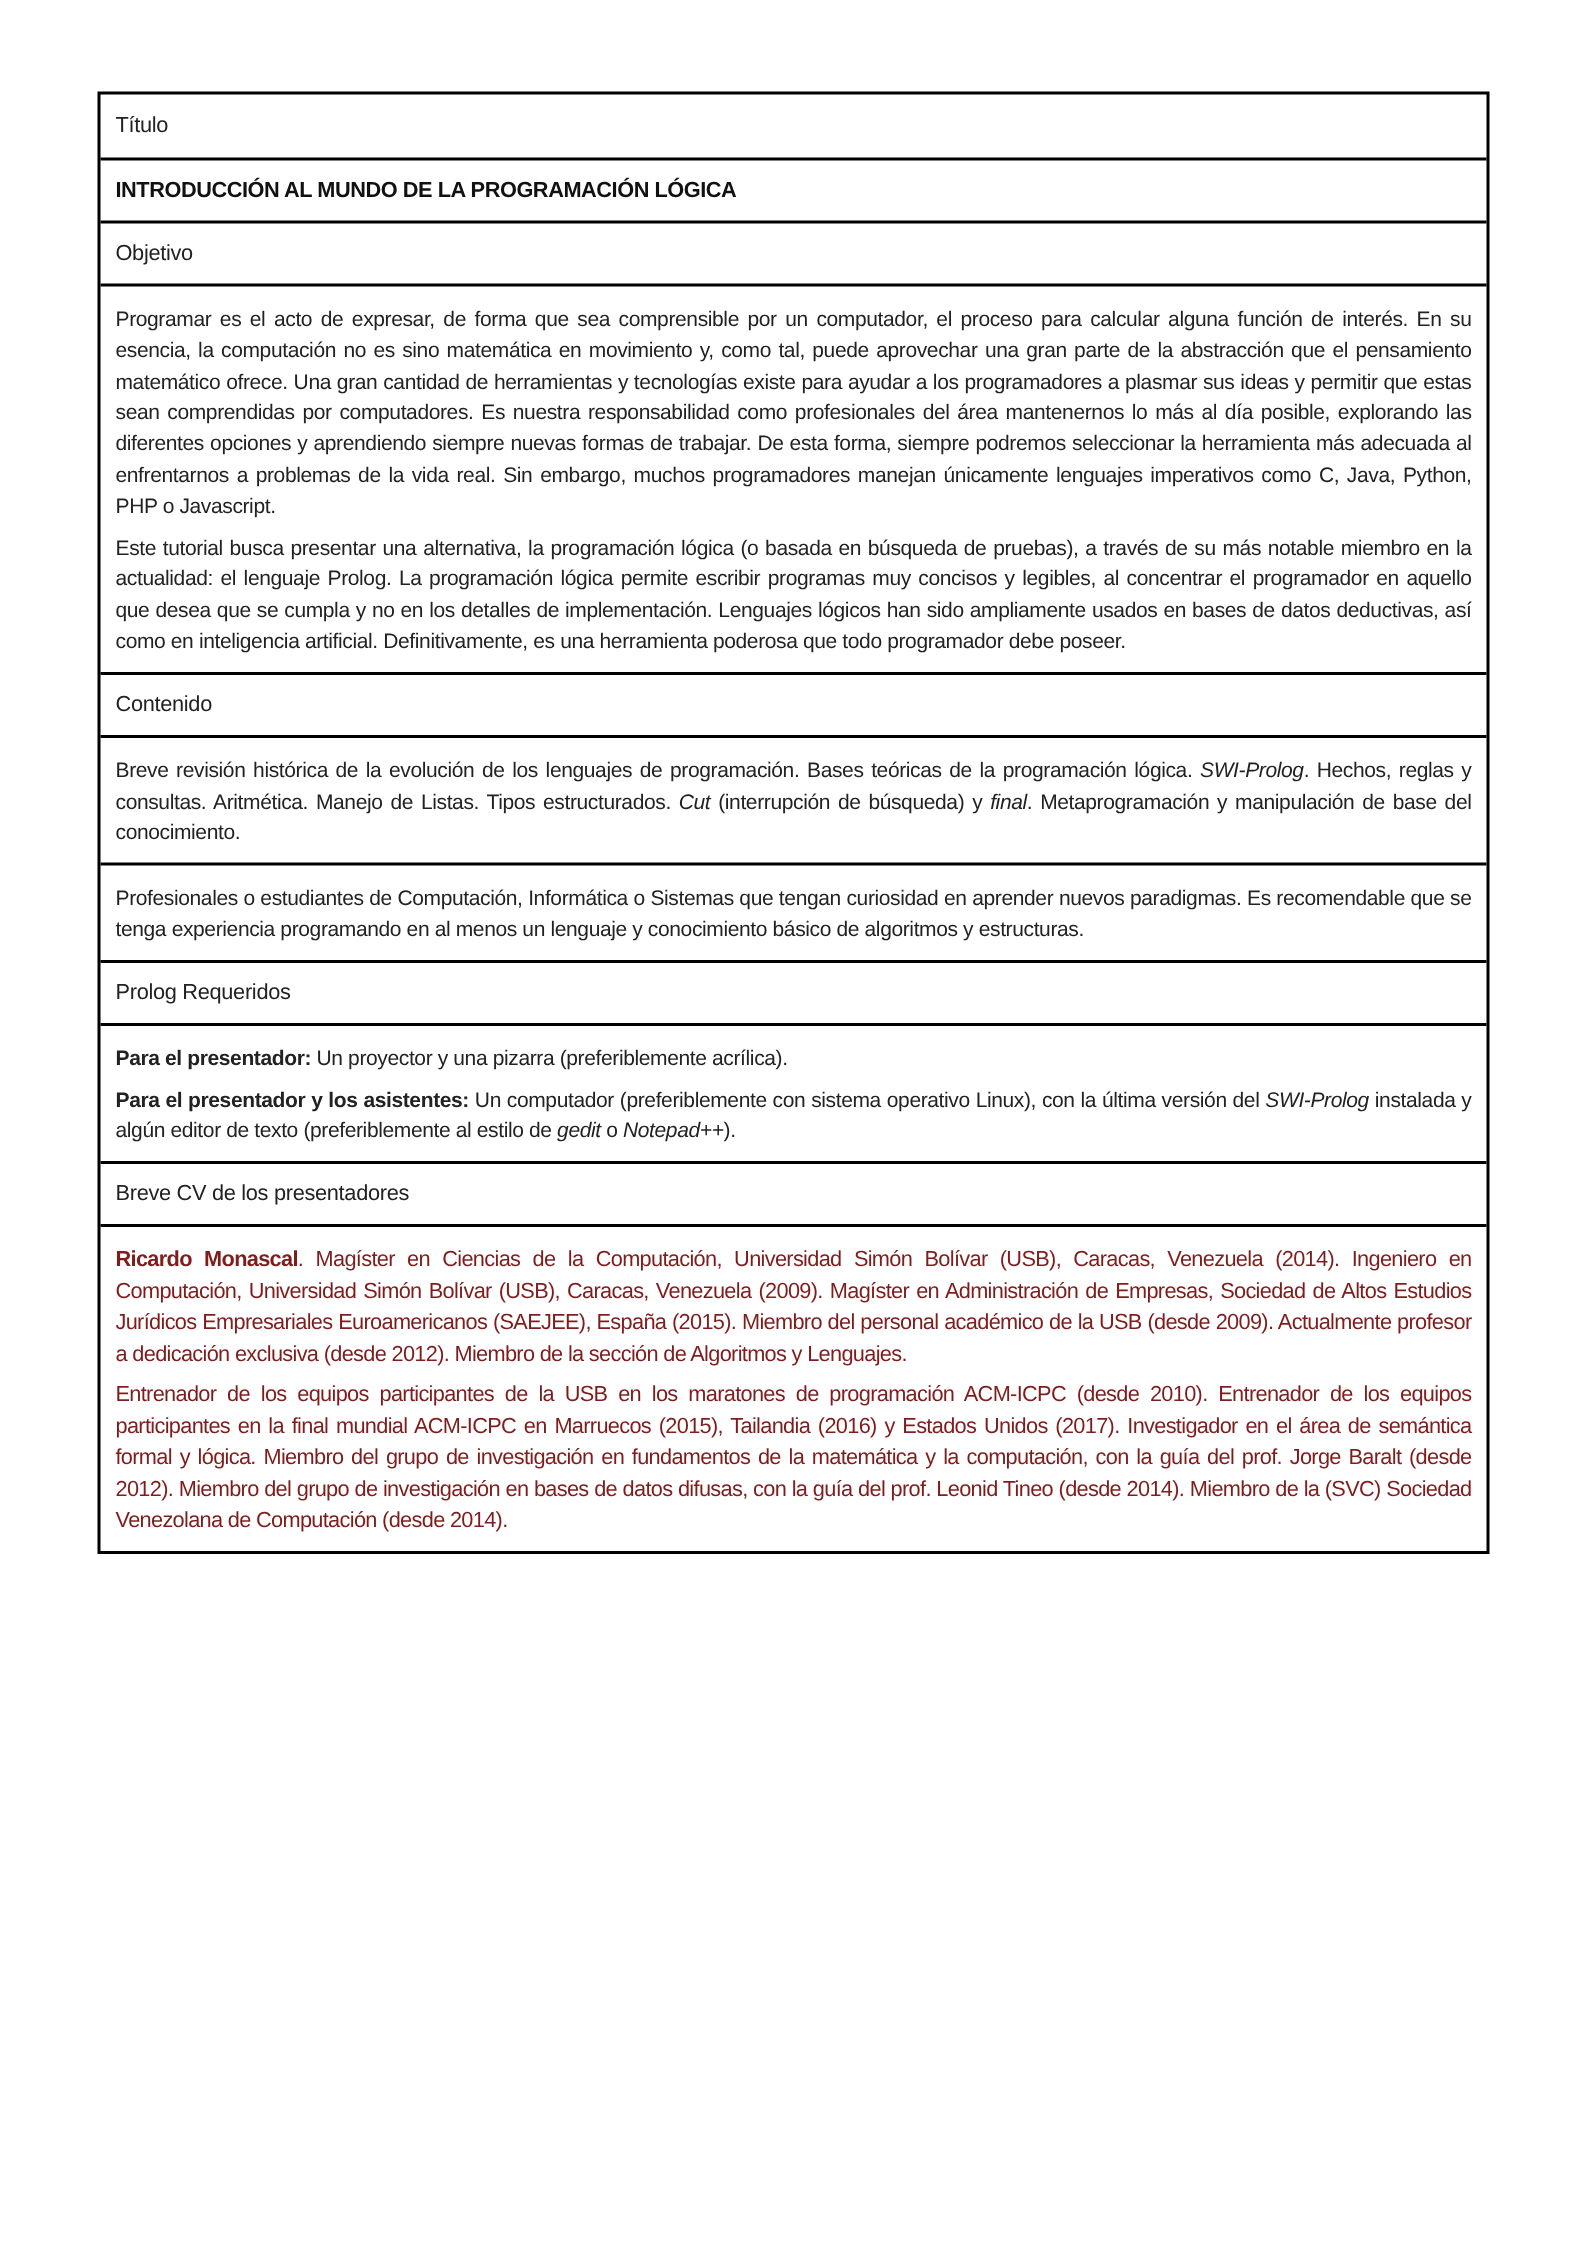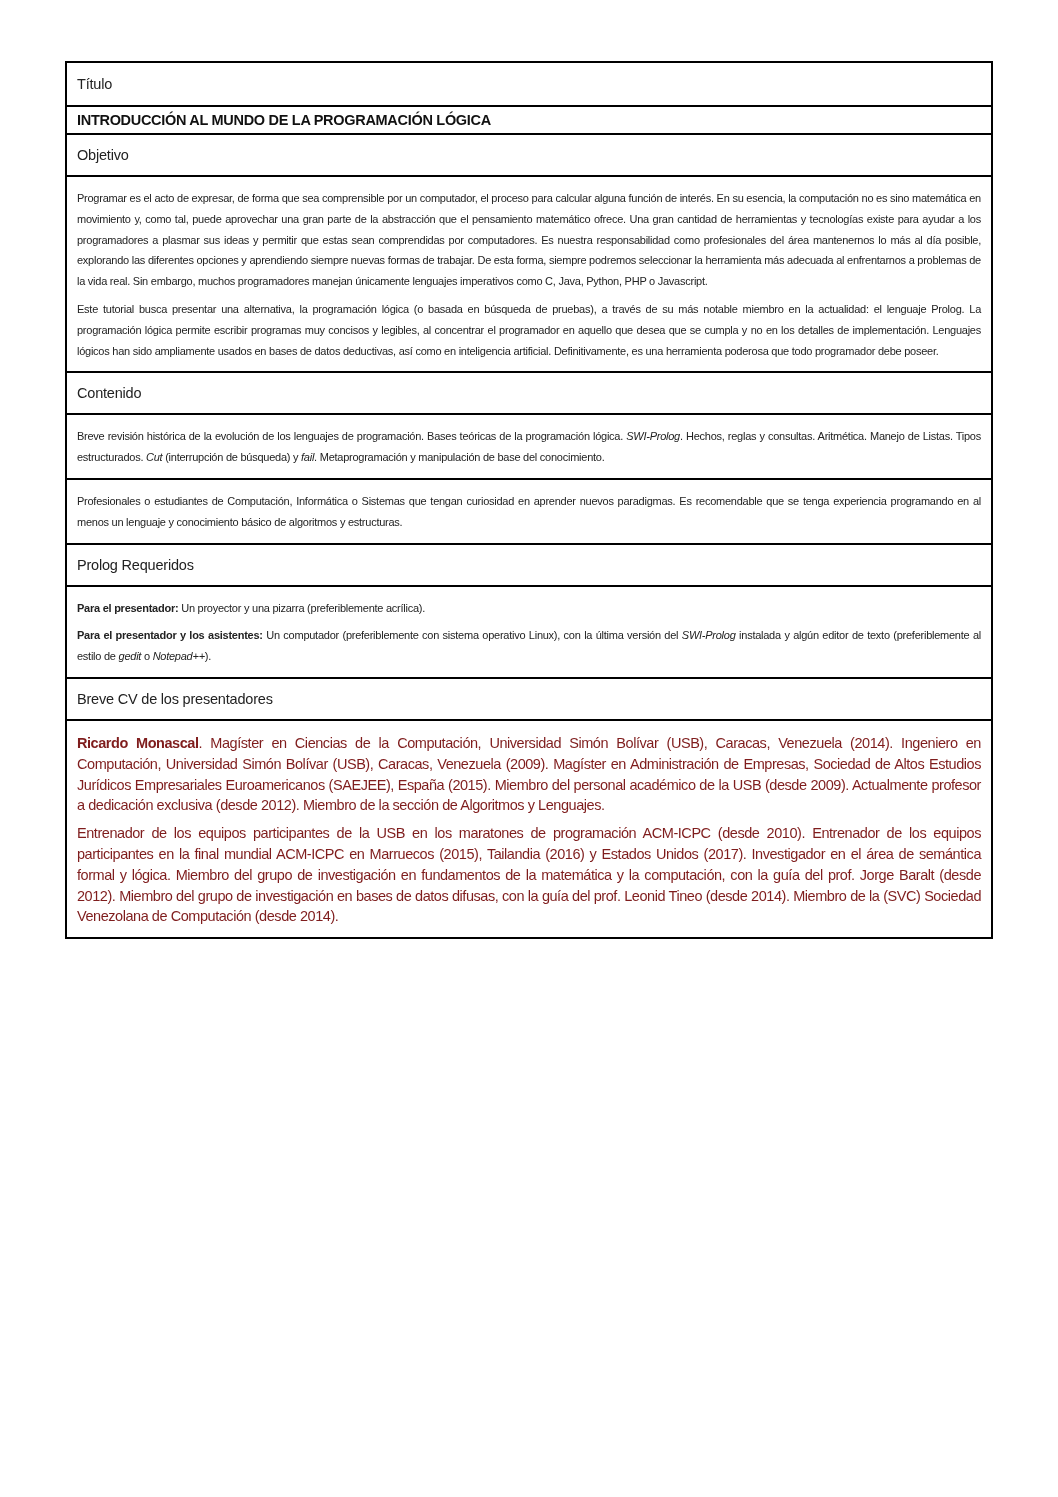--- a/index.html
+++ b/index.html
@@ -5,22 +5,22 @@
     html, body { margin: 0; padding: 0; background: #ffffff; }
     body { width: 1058px; height: 1497px; position: relative; font-family: "Liberation Sans", sans-serif; color: #1a1a1a; }
     .form-table {
       position: absolute; left: 65px; top: 61px; width: 928px;
       border: 2px solid #000; box-sizing: border-box;
       border-collapse: collapse;
     }
     .row { border-top: 2px solid #000; box-sizing: border-box; padding: 0 10px; }
     .row:first-child { border-top: none; text-align: right; }
     .label-row { height: 42px; display: flex; align-items: center; font-size: 14.5px; color: #222; letter-spacing: -0.2px; }
-    .title-row { height: 28px; display: flex; align-items: center; font-size: 14.5px; font-weight: bold; letter-spacing: -0.3px; color: #111; }
-    .content-row { padding-top: 11px; padding-bottom: 10px; font-size: 11px; line-height: 20.8px; text-align: justify; letter-spacing: -0.25px; color: #222; }
+    .title-row { height: 42px; display: flex; align-items: center; font-size: 14.5px; font-weight: bold; letter-spacing: -0.3px; color: #111; }
+    .content-row { padding-top: 11px; padding-bottom: 10px; font-size: 14px; line-height: 20.8px; text-align: justify; letter-spacing: -0.25px; color: #222; }
     .content-row p { margin: 0 0 7px 0; }
     .content-row p:last-child { margin-bottom: 0; }
     .single-row { height: 42px; display: flex; align-items: center; font-size: 14.5px; letter-spacing: -0.2px; color: #222; }
     .cv-row { padding-top: 12px; padding-bottom: 10px; font-size: 14.5px; line-height: 20.8px; text-align: justify; letter-spacing: -0.45px; color: #7f1d1d; font-family: "Liberation Sans", sans-serif; }
     .cv-row p { margin: 0 0 7px 0; }
     .cv-row p:last-child { margin-bottom: 0; }
     b { font-weight: bold; }
     i { font-style: italic; }
   </style>
 </head>
@@ -40,21 +40,21 @@
   </div>
   <div class="row content-row">
     <p>Programar es el acto de expresar, de forma que sea comprensible por un computador, el proceso para calcular alguna función de interés. En su esencia, la computación no es sino matemática en movimiento y, como tal, puede aprovechar una gran parte de la abstracción que el pensamiento matemático ofrece. Una gran cantidad de herramientas y tecnologías existe para ayudar a los programadores a plasmar sus ideas y permitir que estas sean comprendidas por computadores. Es nuestra responsabilidad como profesionales del área mantenernos lo más al día posible, explorando las diferentes opciones y aprendiendo siempre nuevas formas de trabajar. De esta forma, siempre podremos seleccionar la herramienta más adecuada al enfrentarnos a problemas de la vida real. Sin embargo, muchos programadores manejan únicamente lenguajes imperativos como C, Java, Python, PHP o Javascript.</p>
     <p>Este tutorial busca presentar una alternativa, la programación lógica (o basada en búsqueda de pruebas), a través de su más notable miembro en la actualidad: el lenguaje Prolog. La programación lógica permite escribir programas muy concisos y legibles, al concentrar el programador en aquello que desea que se cumpla y no en los detalles de implementación. Lenguajes lógicos han sido ampliamente usados en bases de datos deductivas, así como en inteligencia artificial. Definitivamente, es una herramienta poderosa que todo programador debe poseer.</p>
   </div>
 
   <div class="row label-row">
     <span>Contenido</span>
   </div>
   <div class="row content-row">
-    <p><span>Breve revisión histórica de la evolución de los lenguajes de programación. Bases teóricas de la programación lógica. </span><i>SWI-Prolog</i><span>. Hechos, reglas y consultas. Aritmética. Manejo de Listas. Tipos estructurados. </span><i>Cut</i><span> (interrupción de búsqueda) y </span><i>fail</i><span>. Metaprogramación y manipulación de base del conocimiento.</span></p>
+    <p><span>Breve revisión histórica de la evolución de los lenguajes de programación. Bases teóricas de la programación lógica. </span><i>SWI-Prolog</i><span>. Hechos, reglas y consultas. Aritmética. Manejo de Listas. Tipos estructurados. </span><i>Cut</i><span> (interrupción de búsqueda) y </span><i>final</i><span>. Metaprogramación y manipulación de base del conocimiento.</span></p>
   </div>
 
 
   <div class="row content-row">
     <p>Profesionales o estudiantes de Computación, Informática o Sistemas que tengan curiosidad en aprender nuevos paradigmas. Es recomendable que se tenga experiencia programando en al menos un lenguaje y conocimiento básico de algoritmos y estructuras.</p>
   </div>
 
   <div class="row label-row">
     <span>Prolog Requeridos</span>
   </div>

